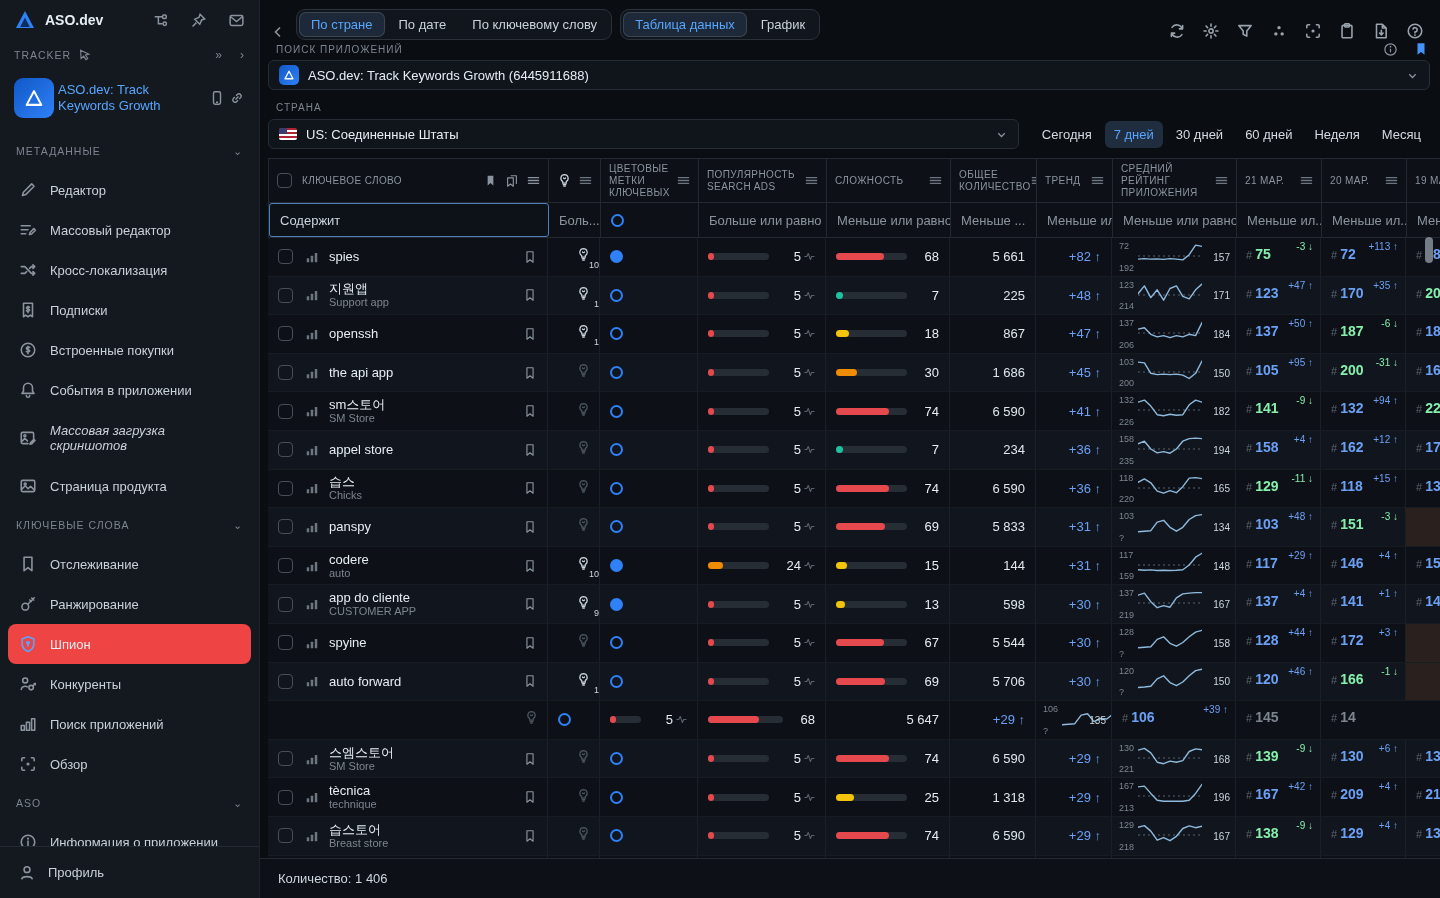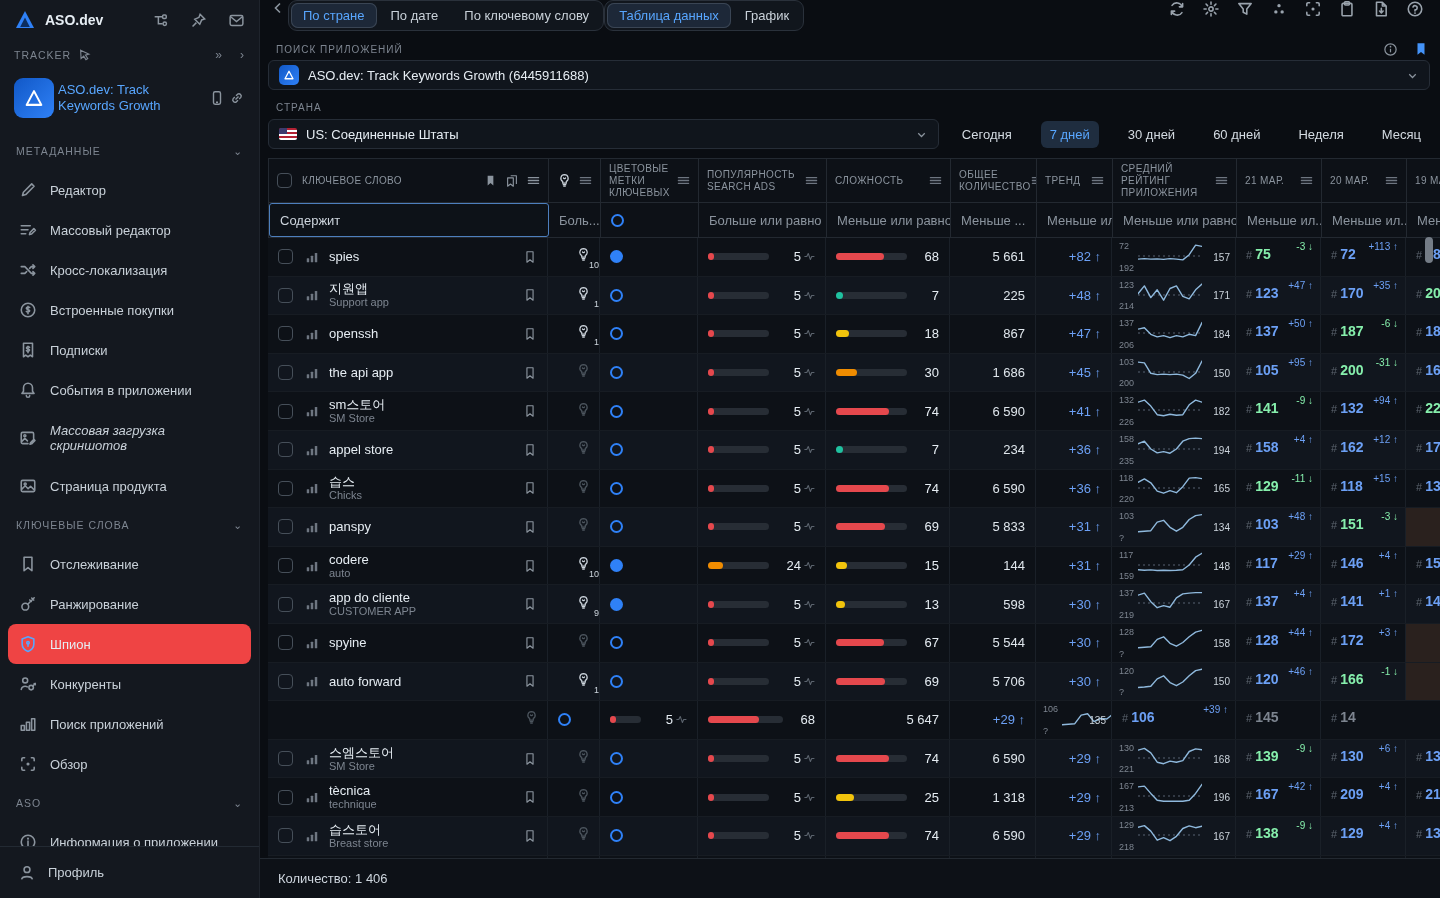--- a/index.html
+++ b/index.html
@@ -28,38 +28,38 @@
   .sb-item.two{height:56px}
   .sb-item .ic{color:#8b949e;width:20px}
   .sb-item.active{background:#ef4444;color:#e6edf3}
   .sb-item.active .ic{color:#58a6ff}
   .sb-item .lbl{line-height:15px}
   #sb-profile{flex:none;height:52px;border-top:1px solid #232a33;display:flex;align-items:center;gap:12px;padding:0 18px;font-size:13px;color:#c9d1d9}
   #sb-profile .ic{color:#8b949e}
   
   #main{flex:1;position:relative;overflow:hidden;display:flex;flex-direction:column}
   
-  #toolbar{height:40px;flex:none;display:flex;align-items:flex-start;padding:0 10px;gap:0}
+  #toolbar{height:40px;flex:none;display:flex;align-items:flex-end;padding:0 10px;gap:8px}
   .back{color:#8b949e;margin-right:2px}
   .seg-group{display:flex;background:#11161d;border:1px solid #2a313b;border-radius:9px;padding:2px;gap:2px}
   .seg{padding:5px 12px;font-size:13px;color:#c9d1d9;border-radius:7px;white-space:nowrap;cursor:pointer}
   .seg.active{background:#1d2838;color:#58a6ff;box-shadow:inset 0 0 0 1px #3a4554}
   #tb-icons{margin-left:auto;display:flex;gap:16px;color:#9aa3ad;padding-right:6px}
   
   #row-label{height:18px;flex:none;display:flex;align-items:center;padding:0 12px 0 16px}
   #row-label .cap{font-size:10px;letter-spacing:1px;color:#7d8590}
   #row-label .right{margin-left:auto;display:flex;gap:16px;align-items:center}
   
   .select{height:30px;background:#10151c;border:1px solid #262d37;border-radius:6px;display:flex;align-items:center;gap:9px;padding:0 10px;font-size:13px;color:#e6edf3}
   .select .chev{margin-left:auto;color:#8b949e}
   #app-select{margin:2px 10px 0 8px}
   #row-country-label{margin:12px 0 2px 16px;font-size:10px;letter-spacing:1px;color:#7d8590;height:14px}
   #row-country{display:flex;align-items:center;margin:0 10px 0 8px;gap:14px;height:32px}
   #country-select{width:808px}
-  #periods{margin-left:auto;display:flex;gap:20px;align-items:flex-start}
+  #periods{margin-left:auto;display:flex;gap:4px;align-items:flex-start}
   .period{padding:6px 9px;font-size:13px;color:#d4dbe2;border-radius:6px;white-space:nowrap;cursor:pointer}
   .period.active{background:#1f2d3f;color:#58a6ff}
   .flag{width:18px;height:12px;border-radius:2px;overflow:hidden;position:relative;flex:none;
     background:repeating-linear-gradient(#b22234 0 2px,#fff 2px 4px)}
   .flag:before{content:"";position:absolute;left:0;top:0;width:8px;height:6px;background:#3c3b6e}
   
   #table{margin:8px 0 0 8px;width:1223px;flex:1;display:flex;flex-direction:column;overflow:hidden;position:relative}
   .tgrid{display:grid;grid-template-columns:280px 52px 98px 128px 124px 86px 76px 124px 85px 85px 85px}
   #thead{flex:none;height:44px;border:1px solid #232931;border-bottom:none;background:#0d1117}
   .th{display:flex;align-items:center;padding:0 8px;border-right:1px solid #232931;font-size:10px;letter-spacing:.4px;color:#8b949e;line-height:12px;overflow:hidden}
@@ -207,34 +207,34 @@
           <span class="ic ">
             <svg width="18" height="18" viewBox="0 0 16 16" fill="none" stroke="currentColor" stroke-width="1.4" stroke-linecap="round" stroke-linejoin="round">
               <path d="M2 5h3.2L11 11h3M14 11l-1.6-1.6M14 11l-1.6 1.6M2 11h3.2L6.8 9.4M9.4 6.6 11 5h3M14 5l-1.6-1.6M14 5l-1.6 1.6"></path>
             </svg>
           </span>
           <span class="lbl">Кросс-локализация</span>
         </div>
         <div class="sb-item">
           <span class="ic ">
             <svg width="18" height="18" viewBox="0 0 16 16" fill="none" stroke="currentColor" stroke-width="1.4" stroke-linecap="round" stroke-linejoin="round">
+              <path d="M4 2h8v12l-2-1.4L8 14l-2-1.4L4 14zM8 4.6v5.8"></path>
+              <path d="M9.4 5.6c-.5-.8-2.8-.7-2.8.6 0 1.2 2.8.6 2.8 1.9 0 1.2-2.3 1.3-2.8.5"></path>
+            </svg>
+          </span>
+          <span class="lbl">Подписки</span>
+        </div>
+        <div class="sb-item">
+          <span class="ic ">
+            <svg width="18" height="18" viewBox="0 0 16 16" fill="none" stroke="currentColor" stroke-width="1.4" stroke-linecap="round" stroke-linejoin="round">
               <circle cx="8" cy="8" r="6"></circle>
               <path d="M8 4.6v6.8M9.5 5.8c-.5-.8-3-.7-3 .7 0 1.3 3 .7 3 2.1 0 1.3-2.5 1.4-3 .6"></path>
             </svg>
           </span>
           <span class="lbl">Встроенные покупки</span>
-        </div>
-        <div class="sb-item">
-          <span class="ic ">
-            <svg width="18" height="18" viewBox="0 0 16 16" fill="none" stroke="currentColor" stroke-width="1.4" stroke-linecap="round" stroke-linejoin="round">
-              <path d="M4 2h8v12l-2-1.4L8 14l-2-1.4L4 14zM8 4.6v5.8"></path>
-              <path d="M9.4 5.6c-.5-.8-2.8-.7-2.8.6 0 1.2 2.8.6 2.8 1.9 0 1.2-2.3 1.3-2.8.5"></path>
-            </svg>
-          </span>
-          <span class="lbl">Подписки</span>
         </div>
         <div class="sb-item">
           <span class="ic ">
             <svg width="18" height="18" viewBox="0 0 16 16" fill="none" stroke="currentColor" stroke-width="1.4" stroke-linecap="round" stroke-linejoin="round">
               <path d="M8 2a4 4 0 0 1 4 4v3.2L13.4 11H2.6L4 9.2V6a4 4 0 0 1 4-4zM6.5 13a1.5 1.5 0 0 0 3 0"></path>
             </svg>
           </span>
           <span class="lbl">События в приложении</span>
         </div>
         <div class="sb-item two">

